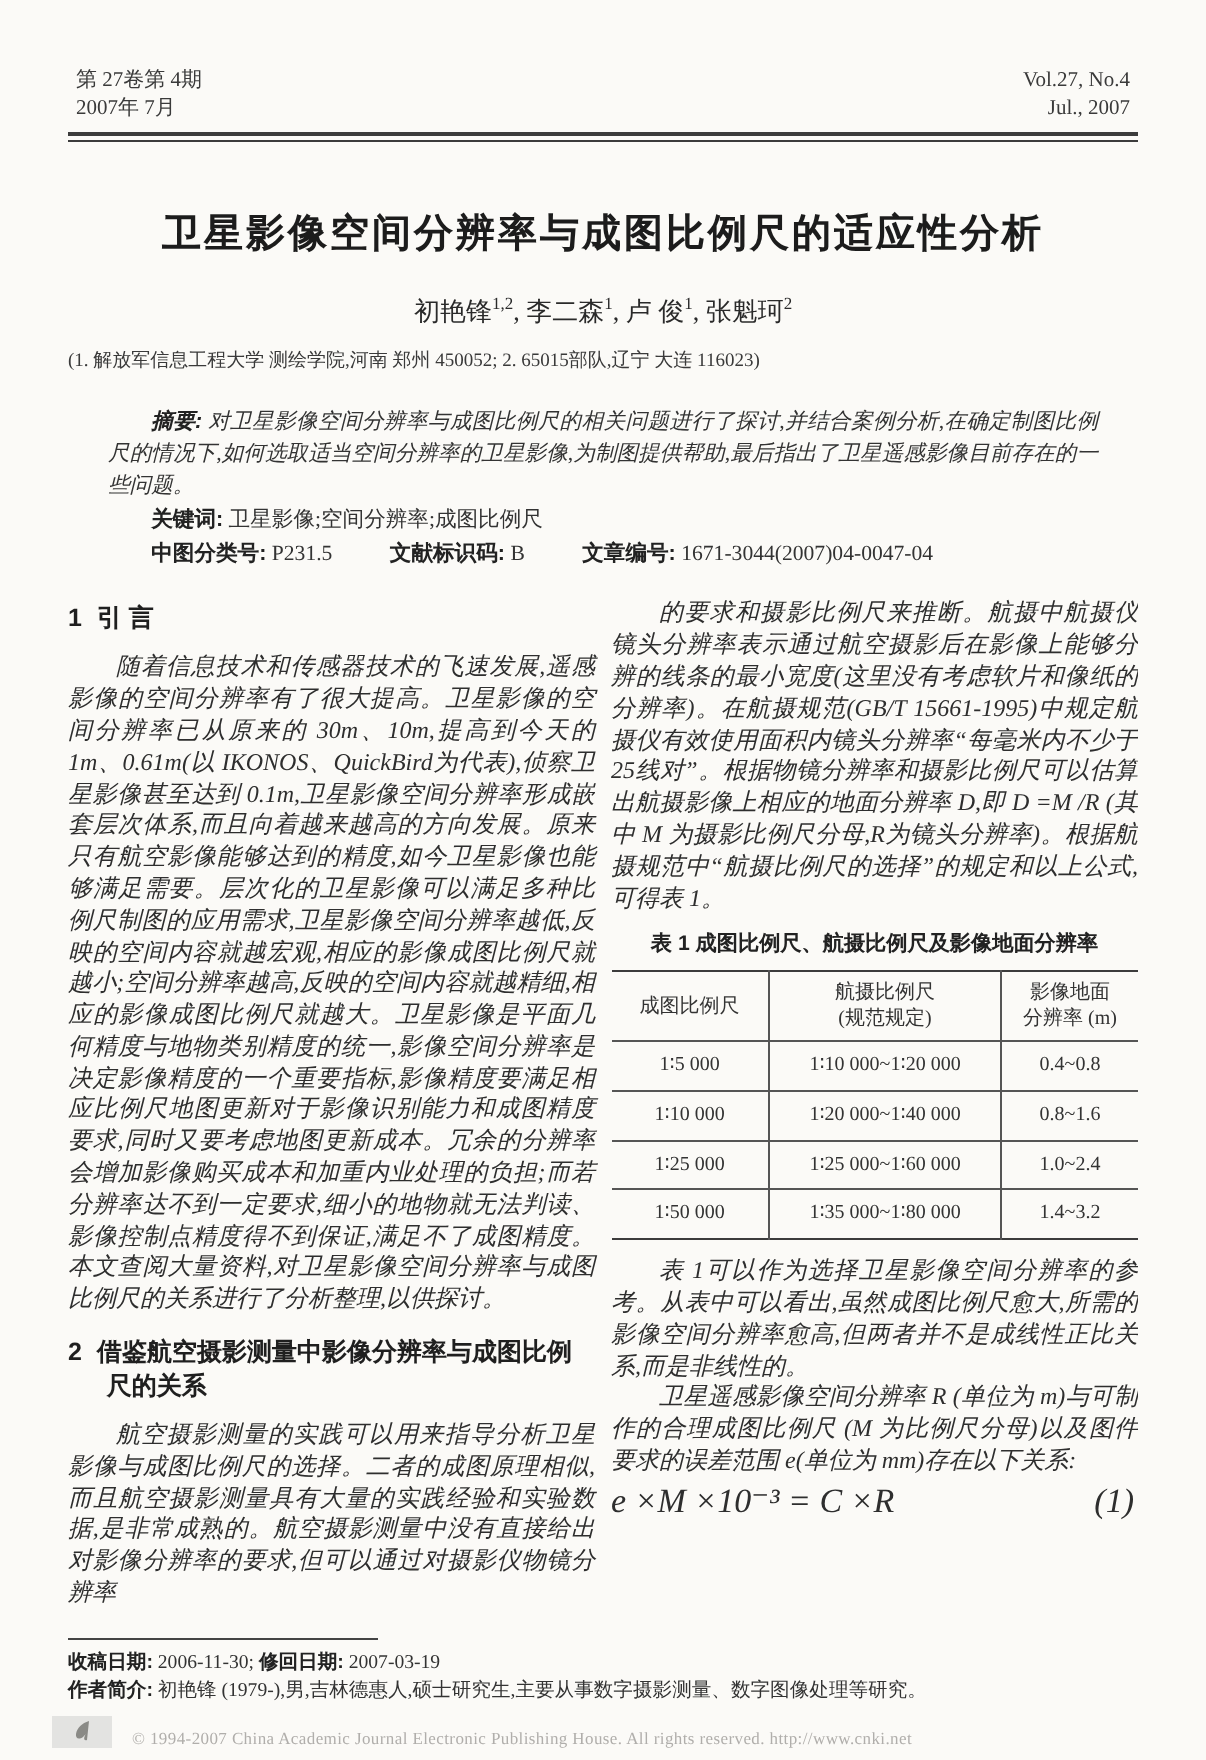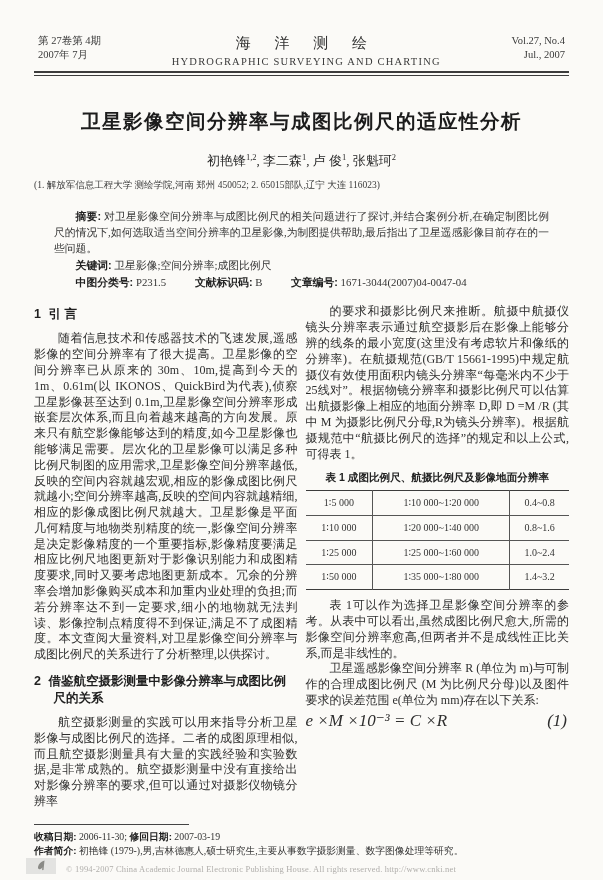--- a/index.html
+++ b/index.html
@@ -24,30 +24,30 @@
 
   
   .atitle{margin-top:32px;text-align:center;font-size:19.5px;font-weight:bold;
           font-family:"Liberation Sans","DejaVu Sans",sans-serif;letter-spacing:1.5px;color:#1c1c1c;}
   .authors{margin-top:17px;text-align:center;font-size:13px;color:#2a2a2a;}
   .authors sup{font-size:8.5px;}
   .affil{margin-top:9px;text-align:left;font-size:9.5px;color:#3a3a3a;}
 
   
   .absblock{margin:16px 20px 0 20px;font-size:10.8px;line-height:16px;color:#333;text-align:justify;}
-  .absblock .lead{text-indent:2em;}
+  .absblock .lead{text-indent:2em;font-style:italic;}
   .blabel{font-weight:bold;font-family:"Liberation Sans","DejaVu Sans",sans-serif;color:#222;}
   .kwline{margin-top:1px;text-indent:2em;}
   .clcline{margin-top:1px;text-indent:2em;}
   .clcline .pair{margin-right:26px;}
 
   
   .cols{display:flex;gap:8px;margin-top:14px;height:514px;overflow:hidden;}
   .col{flex:1;font-size:12px;line-height:15.8px;text-align:justify;color:#2e2e2e;}
-  .col p{margin:0;text-indent:2em;}
+  .col p{margin:0;text-indent:2em;font-style:italic;}
   .shead{font-family:"Liberation Sans","DejaVu Sans",sans-serif;font-weight:bold;
          font-size:12.5px;color:#1f1f1f;margin:10px 0 8px 0;
          padding-left:1.55em;text-indent:-1.55em;line-height:17px;text-align:left;}
   .shead .num{margin-right:0.6em;}
 
   
   .tcaption{margin:8px 0 4px 0;text-align:center;font-weight:bold;font-size:10.6px;
             font-family:"Liberation Sans","DejaVu Sans",sans-serif;color:#222;}
   table.t1{width:100%;border-collapse:collapse;font-size:10px;color:#333;
            border-top:1.5px solid #3c3c3c;border-bottom:1.5px solid #3c3c3c;margin-bottom:8px;}
@@ -72,24 +72,20 @@
 </style>
 </head>
 <body>
 
 <div class="page">
 
   <div class="jheader">
     <div class="jh-left">
       <div>第 27卷第 4期</div>
       <div>2007年 7月</div>
-    </div>
-    <div class="jh-center">
-      <div class="jh-cn">海 洋 测 绘</div>
-      <div class="jh-en">HYDROGRAPHIC SURVEYING AND CHARTING</div>
     </div>
     <div class="jh-right">
       <div>Vol.27, No.4</div>
       <div>Jul., 2007</div>
     </div>
   </div>
   <div class="jrule"></div>
 
   <div class="atitle">卫星影像空间分辨率与成图比例尺的适应性分析</div>
 
@@ -130,20 +126,31 @@
       </div>
       <p>航空摄影测量的实践可以用来指导分析卫星影像与成图比例尺的选择。二者的成图原理相似,而且航空摄影测量具有大量的实践经验和实验数据,是非常成熟的。航空摄影测量中没有直接给出对影像分辨率的要求,但可以通过对摄影仪物镜分辨率</p>
     </div>
 
     <div class="col">
       <p>的要求和摄影比例尺来推断。航摄中航摄仪镜头分辨率表示通过航空摄影后在影像上能够分辨的线条的最小宽度(这里没有考虑软片和像纸的分辨率)。在航摄规范(GB/T 15661-1995)中规定航摄仪有效使用面积内镜头分辨率“每毫米内不少于 25线对”。根据物镜分辨率和摄影比例尺可以估算出航摄影像上相应的地面分辨率 D,即 D =M /R (其中 M 为摄影比例尺分母,R为镜头分辨率)。根据航摄规范中“航摄比例尺的选择”的规定和以上公式,可得表 1。</p>
 
       <div class="tcaption">表 1  成图比例尺、航摄比例尺及影像地面分辨率</div>
       <table class="t1">
         <tbody>
+            <tr>
+          <th style="width:30%">成图比例尺</th>
+          <th class="vsep" style="width:44%">
+            <div>航摄比例尺</div>
+                <div>(规范规定)</div>
+          </th>
+          <th class="vsep">
+            <div>影像地面</div>
+                <div>分辨率 (m)</div>
+          </th>
+        </tr>
         <tr>
           <td>1∶5 000</td>
           <td class="vsep">1∶10 000~1∶20 000</td>
           <td class="vsep">0.4~0.8</td>
         </tr>
         <tr>
           <td>1∶10 000</td>
           <td class="vsep">1∶20 000~1∶40 000</td>
           <td class="vsep">0.8~1.6</td>
         </tr>

